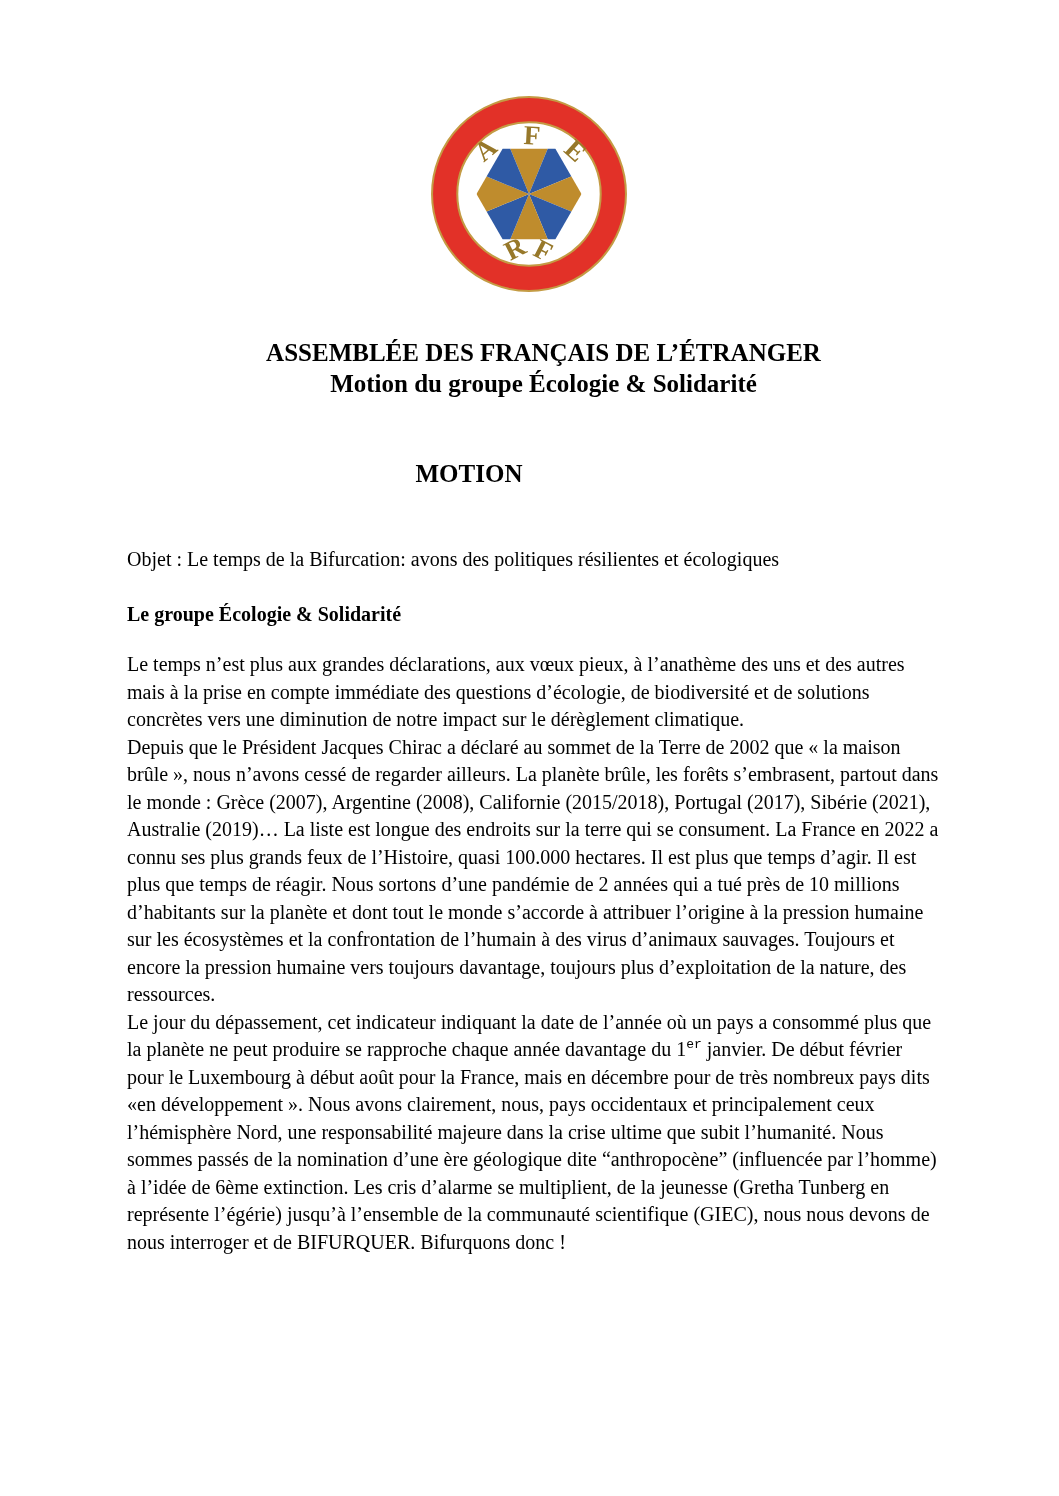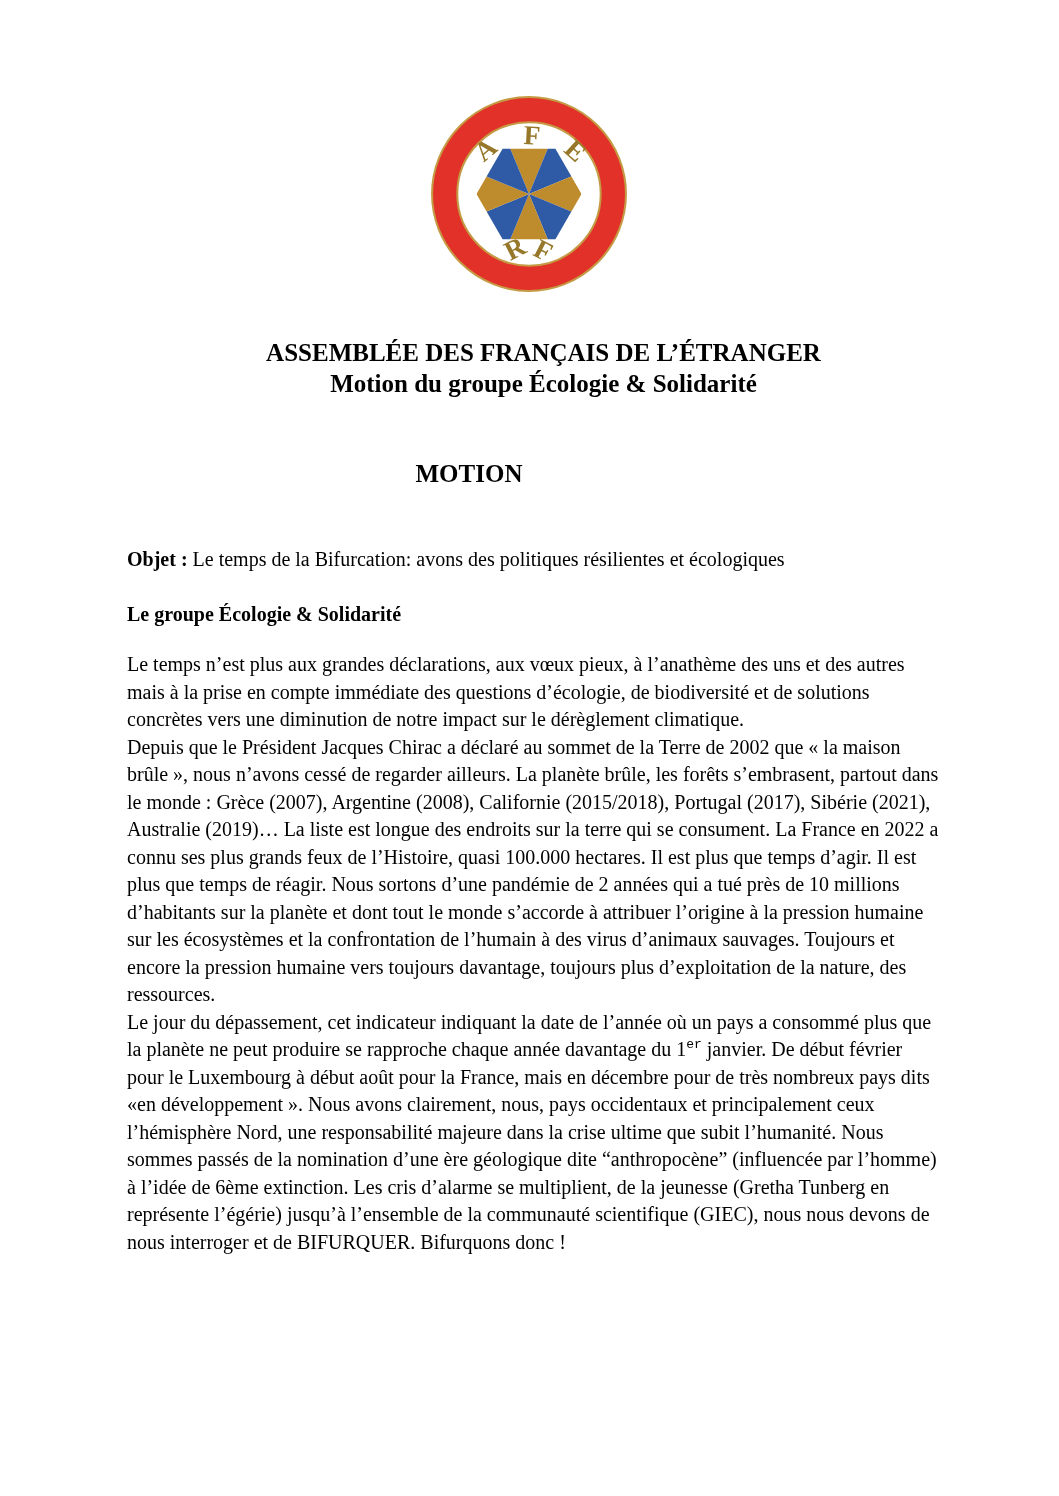--- a/index.html
+++ b/index.html
@@ -53,21 +53,21 @@
   }
   .body-text{
     position:absolute;
     top:546px;
     left:127px;
     width:812px;
     font-size:20px;
     line-height:27.5px;
     text-align:left;
   }
-  .b{font-weight:bold;}
+  .b{font-weight:normal;}
   .objet{margin:0 0 27px 0;}
   .group-heading{margin:0 0 23px 0;font-weight:bold;font-family:Liberation Serif, serif;}
   .para{margin:0;}
   sup.sup-er{font-size:13px;line-height:0;vertical-align:super;font-family:Liberation Mono, monospace;}
 </style>
 </head>
 <body>
 
 <div class="page">
 

